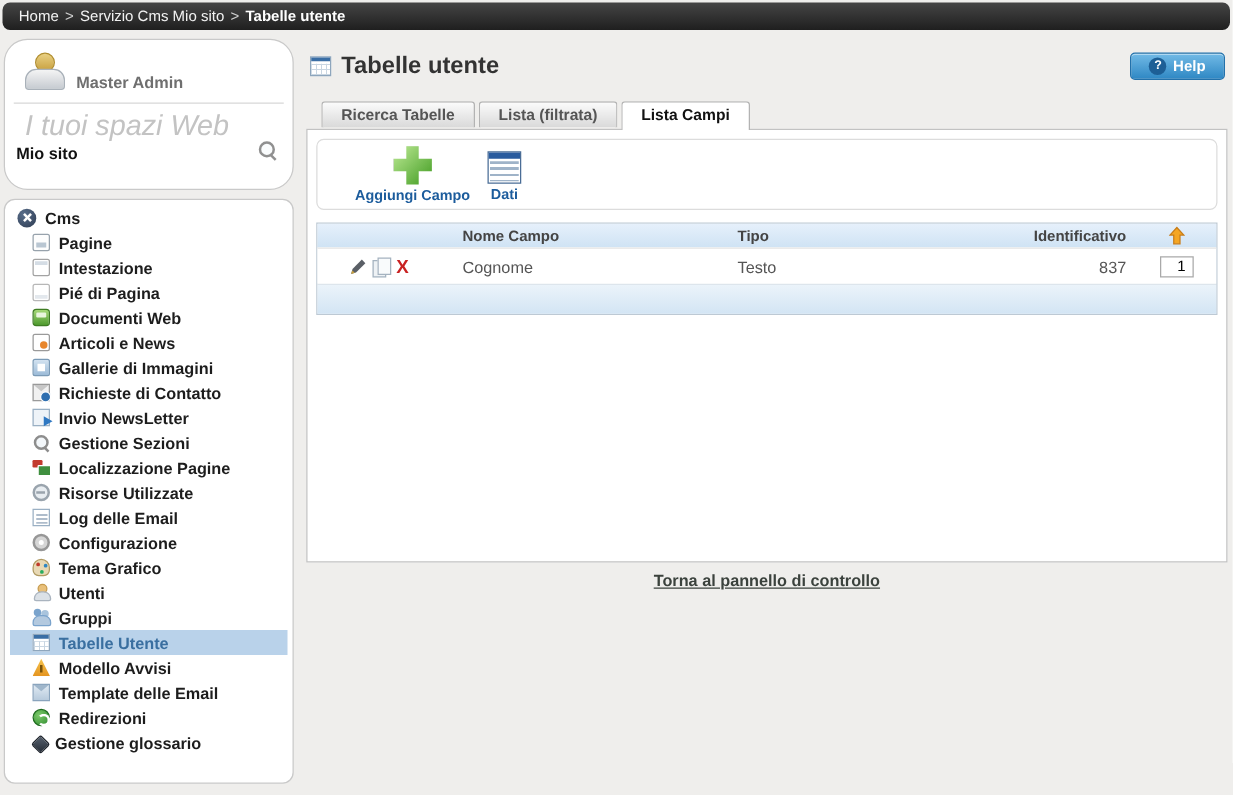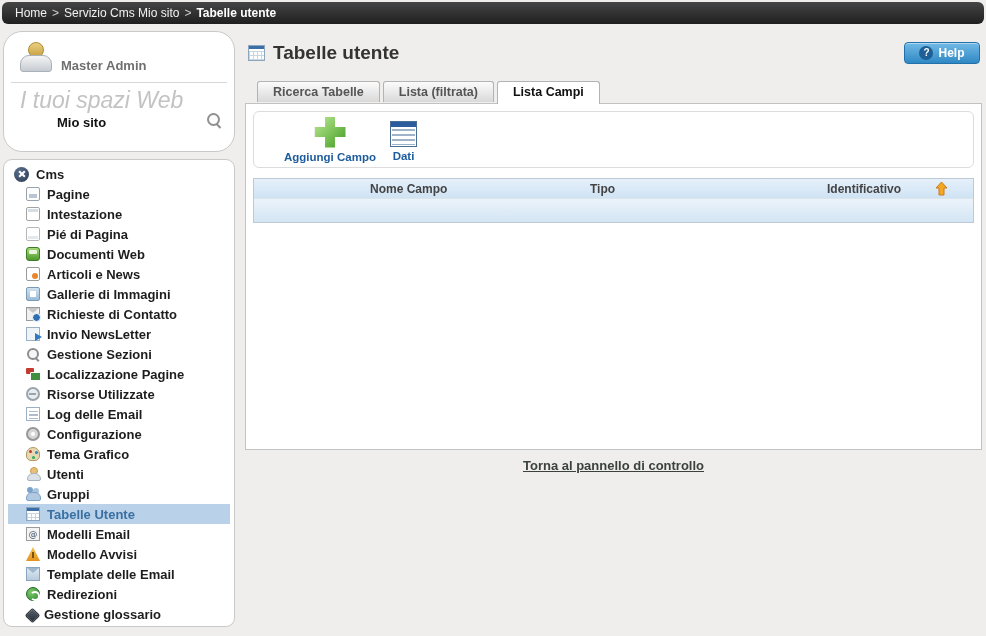--- a/index.html
+++ b/index.html
@@ -19,21 +19,21 @@
   .user-panel { position: absolute; left: 3px; top: 31px; width: 232px; height: 121px;
     background: #fff; border: 1px solid #c9c9c9; border-radius: 19px; }
   .avatar { position: absolute; left: 15px; top: 10px; width: 32px; height: 30px; }
   .avatar::before { content: ""; position: absolute; left: 9px; top: 0; width: 14px; height: 14px;
     border-radius: 50%; background: linear-gradient(#e9d083, #c79f3d); border: 1px solid #b08d2e; }
   .avatar::after { content: ""; position: absolute; left: 1px; top: 13px; width: 30px; height: 15px;
     border-radius: 9px 9px 3px 3px; background: linear-gradient(#f4f4f4, #c6cbd1); border: 1px solid #a9b1b9; }
   .user-name { position: absolute; left: 57px; top: 26px; font-size: 13px; font-weight: bold; color: #6f6f6f; }
   .user-divider { position: absolute; left: 7px; right: 7px; top: 50px; height: 1px; background: #d7d7d7; }
   .spaces-title { position: absolute; left: 16px; top: 55px; font-size: 23px; font-style: italic; color: #c3c3c3; }
-  .site-name { position: absolute; left: 9px; top: 83px; font-size: 13px; font-weight: bold; color: #111; margin-left: 44px; }
+  .site-name { position: absolute; left: 9px; top: 83px; font-size: 13px; font-weight: bold; color: #111; }
   .ic-search { position: absolute; right: 12px; top: 80px; width: 16px; height: 16px; cursor: pointer; }
   .ic-search::before { content: ""; position: absolute; left: 1px; top: 1px; width: 9px; height: 9px;
     border: 2px solid #909090; border-radius: 50%; background: #fafcfd; }
   .ic-search::after { content: ""; position: absolute; left: 11px; top: 11px; width: 6px; height: 2px;
     background: #909090; transform: rotate(45deg); transform-origin: 0 0; }
 
   .menu-panel { position: absolute; left: 3px; top: 159px; width: 232px; height: 468px;
     background: #fff; border: 1px solid #c9c9c9; border-radius: 9px; padding-top: 4px; }
   .menu-item { display: flex; align-items: center; height: 20px; margin: 0 4px; gap: 7px;
     padding-left: 6px; font-size: 13px; font-weight: bold; color: #1d1d1d; cursor: pointer; }
@@ -246,24 +246,20 @@
     </div>
       <div class="menu-item indent">
       <span class="ic ic-group"></span>
       <span class="lbl">Gruppi</span>
     </div>
       <div class="menu-item indent selected">
       <span class="ic ic-table"></span>
       <span class="lbl">Tabelle Utente</span>
     </div>
       <div class="menu-item indent">
-      <span class="ic ic-emailmodel"></span>
-      <span class="lbl">Modelli Email</span>
-    </div>
-      <div class="menu-item indent">
       <span class="ic ic-alert"></span>
       <span class="lbl">Modello Avvisi</span>
     </div>
       <div class="menu-item indent">
       <span class="ic ic-template"></span>
       <span class="lbl">Template delle Email</span>
     </div>
       <div class="menu-item indent">
       <span class="ic ic-redirect"></span>
       <span class="lbl">Redirezioni</span>
@@ -308,20 +304,40 @@
         <div class="c-tipo">Tipo</div>
         <div class="c-id">Identificativo</div>
         <div class="c-ord">
           <span class="svg-btn">
             <svg width="13" height="16" viewBox="0 0 13 16">
                 <path d="M6.5 1 L12 7 H9 V14 H4 V7 H1 Z" fill="#f5a623" stroke="#c87d1a" stroke-width="1"></path>
               </svg>
           </span>
         </div>
       </div>
+      <div>
+          <div class="trow tdata">
+      <div class="c-act">
+        <span class="svg-btn">
+          <svg width="15" height="15" viewBox="0 0 16 16">
+                  <path d="M2 14l1.2-4.2 8-8 3 3-8 8z" fill="#5a5f66"></path>
+                  <path d="M2 14l3.2-1-2.2-2z" fill="#c9a23f"></path>
+                </svg>
+        </span>
+        <span class="ic-copy"></span>
+        <span class="ic-delete"></span>
+      </div>
+      <div class="c-nome">Cognome</div>
+      <div class="c-tipo">Testo</div>
+      <div class="c-id">837</div>
+      <div class="c-ord">
+        <input class="ord-input" value="1" style="">
+      </div>
+    </div>
+        </div>
       <div class="trow tfoot"></div>
     </div>
   </div>
 
   <div class="footer-link-wrap">
     <span class="footer-link">Torna al pannello di controllo</span>
   </div>
 
 </div>
 

